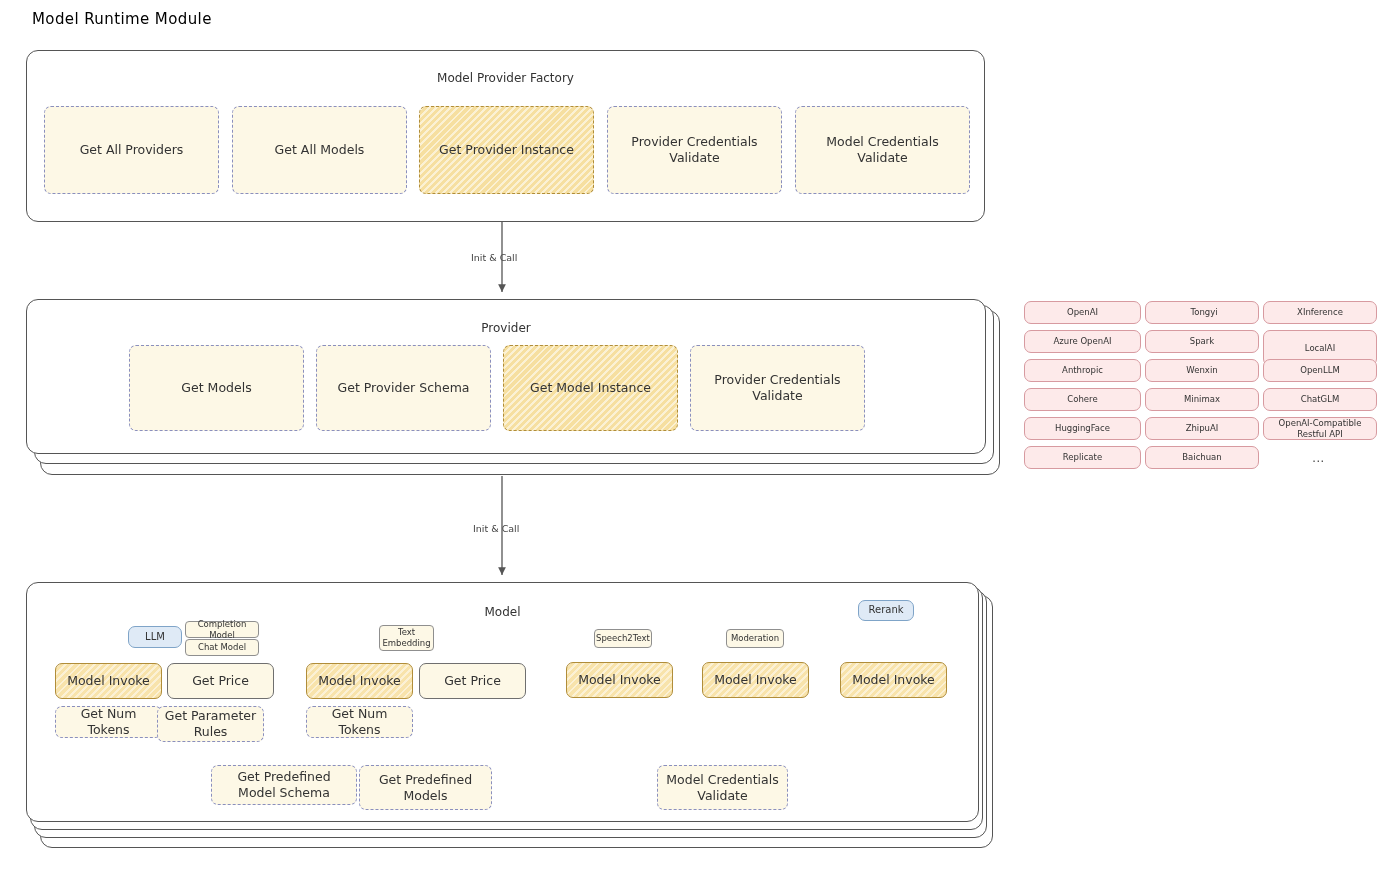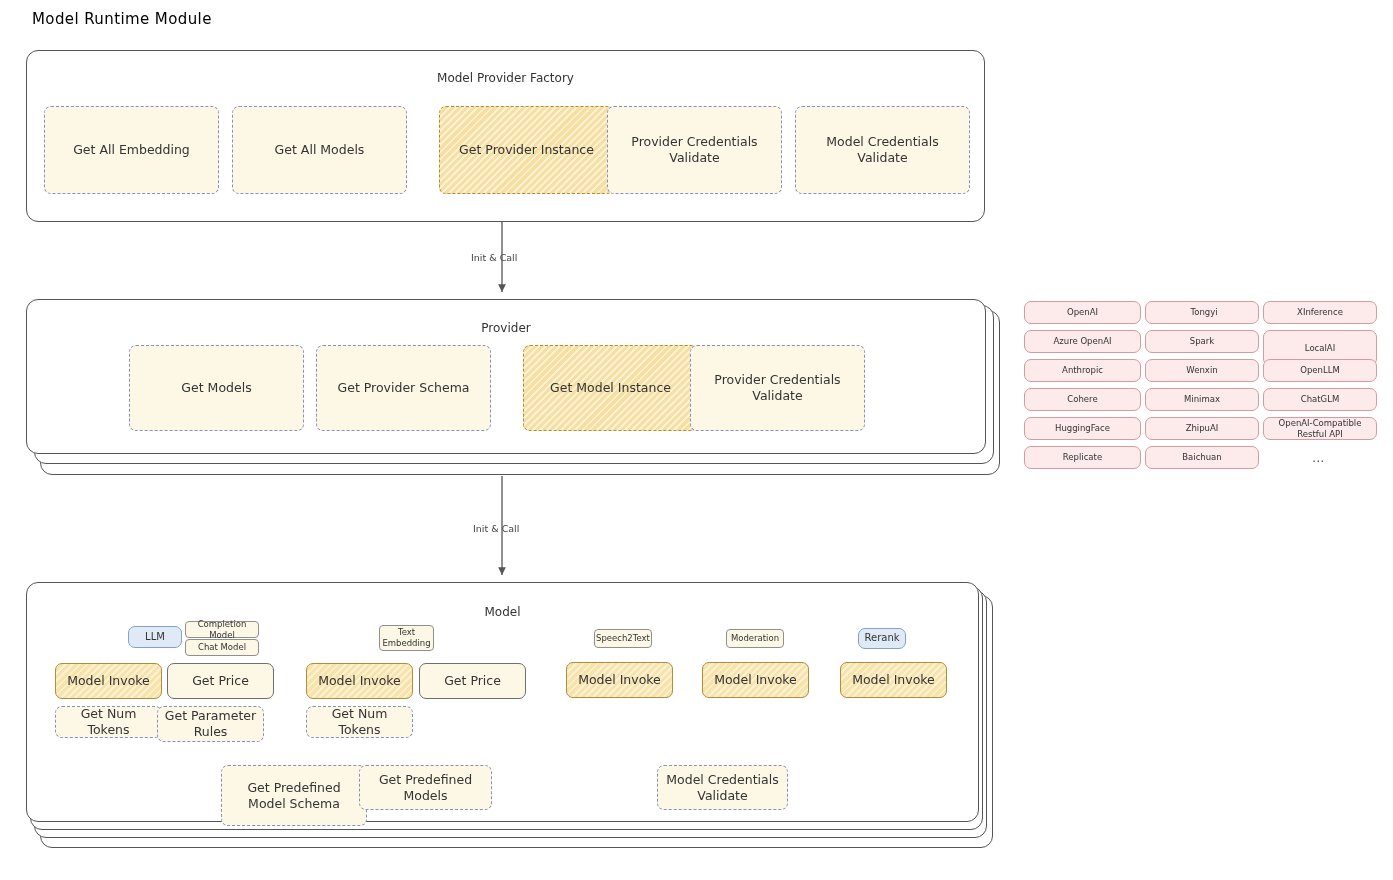--- a/index.html
+++ b/index.html
@@ -66,21 +66,20 @@
     padding: 2px 6px;
   }
   .node.dashed {
     border: 1.2px dashed #8a8fbe;
     background: #fdf8e6;
   }
   .node.dashed-hl {
     border: 1.2px dashed #b08d3a;
     background: #f6dfa0;
     background-image: repeating-linear-gradient(-45deg, rgba(255,255,255,.55) 0 2px, rgba(0,0,0,0) 2px 5px);
-    margin-left: 20px;
   }
   .node.solid {
     border: 1.2px solid #6f6f6f;
     background: #fdf8e6;
   }
   .node.solid-hl {
     border: 1.2px solid #b08d3a;
     background: #f8e3ab;
     background-image: repeating-linear-gradient(-45deg, rgba(255,255,255,.5) 0 2px, rgba(0,0,0,0) 2px 5px);
   }
@@ -126,21 +125,21 @@
 <body>
 
 <div class="canvas">
 
   <div class="title">Model Runtime Module</div>
 
   <div class="panel" style="left:26px; top:50px; width:959px; height:172px;">
     <div class="panel-title" style="top:20px;">Model Provider Factory</div>
   </div>
   <div class="node dashed" style="left:44px; top:106px; width:175px; height:88px;">
-    <span>Get All Embedding</span>
+    <span>Get All Providers</span>
   </div>
   <div class="node dashed" style="left:232px; top:106px; width:175px; height:88px;">
     <span>Get All Models</span>
   </div>
   <div class="node dashed-hl" style="left:419px; top:106px; width:175px; height:88px;">
     <span>Get Provider Instance</span>
   </div>
   <div class="node dashed" style="left:607px; top:106px; width:175px; height:88px;">
     <span>Provider Credentials Validate</span>
   </div>
@@ -243,21 +242,21 @@
   </div>
   <div class="node mini" style="left:379px; top:625px; width:55px; height:26px; z-index:3;">
     <span>Text Embedding</span>
   </div>
   <div class="node mini" style="left:594px; top:629px; width:58px; height:19px; z-index:3;">
     <span>Speech2Text</span>
   </div>
   <div class="node mini" style="left:726px; top:629px; width:58px; height:19px; z-index:3;">
     <span>Moderation</span>
   </div>
-  <div class="node blue" style="left:858px; top:628px; width:48px; height:21px; z-index:3;">
+  <div class="node blue" style="left:858px; top:600px; width:56px; height:21px; z-index:3;">
     <span>Rerank</span>
   </div>
   <div class="ellipsis" style="left:952px; top:631px;">...</div>
 
   <div class="node solid-hl" style="left:55px; top:663px; width:107px; height:36px; z-index:3;">
     <span>Model Invoke</span>
   </div>
   <div class="node solid" style="left:167px; top:663px; width:107px; height:36px; z-index:3;">
     <span>Get Price</span>
   </div>
@@ -283,21 +282,21 @@
   </div>
 
   <div class="node solid-hl" style="left:702px; top:662px; width:107px; height:36px; z-index:3;">
     <span>Model Invoke</span>
   </div>
 
   <div class="node solid-hl" style="left:840px; top:662px; width:107px; height:36px; z-index:3;">
     <span>Model Invoke</span>
   </div>
 
-  <div class="node dashed" style="left:221px; top:765px; width:146px; height:61px; z-index:3;">
+  <div class="node dashed" style="left:211px; top:765px; width:146px; height:40px; z-index:3;">
     <span>Get Predefined Model Schema</span>
   </div>
   <div class="node dashed" style="left:359px; top:765px; width:133px; height:45px; z-index:3;">
     <span>Get Predefined Models</span>
   </div>
   <div class="node dashed" style="left:657px; top:765px; width:131px; height:45px; z-index:3;">
     <span>Model Credentials Validate</span>
   </div>
 
   <svg class="lines">

